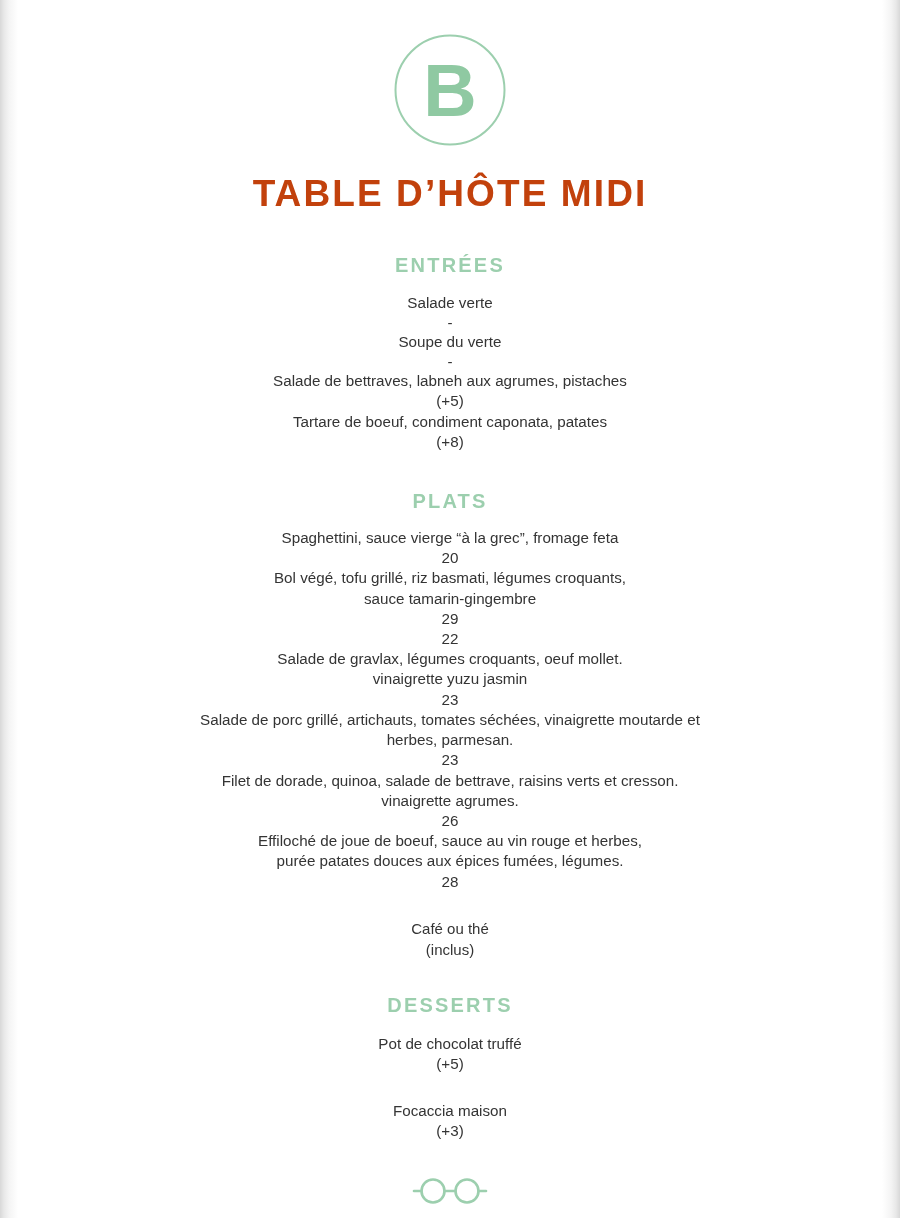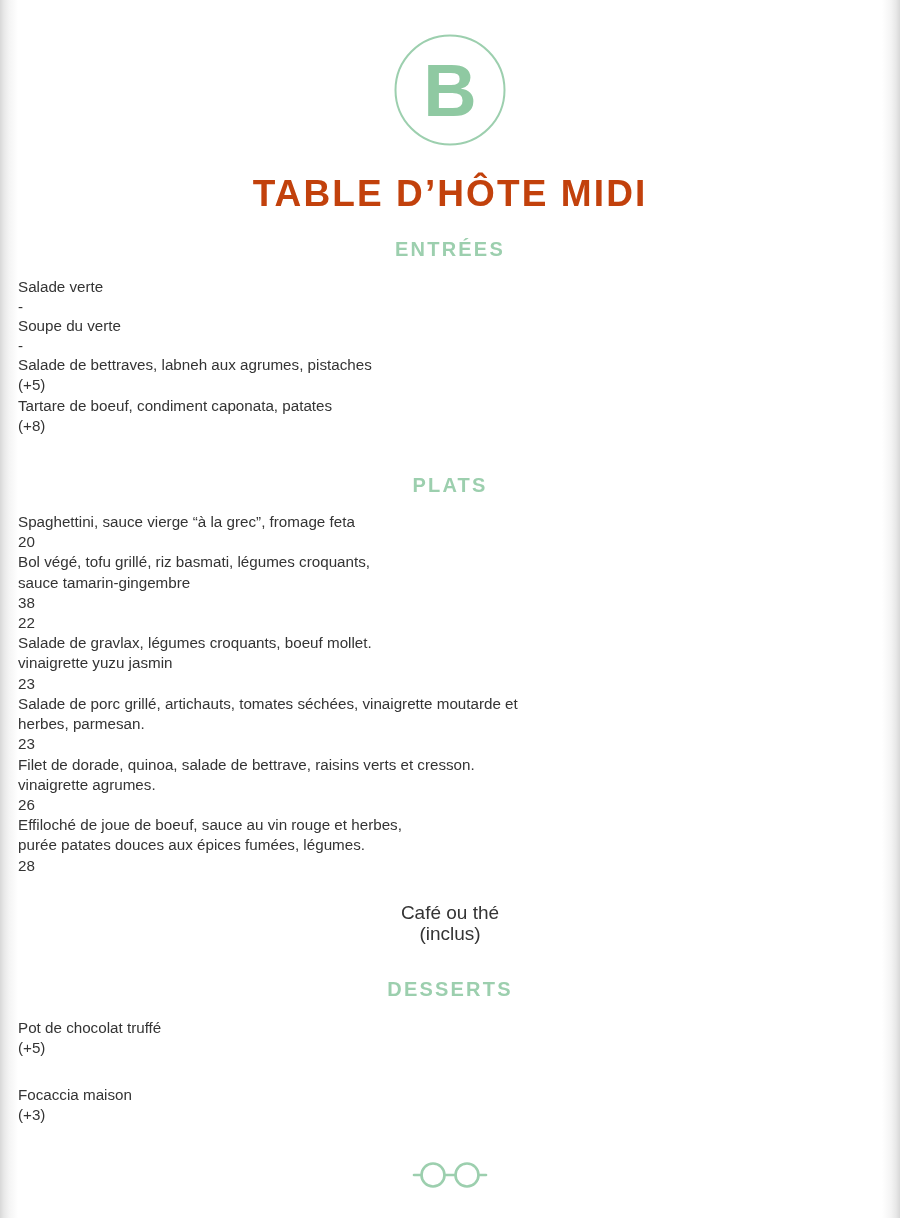--- a/index.html
+++ b/index.html
@@ -57,46 +57,46 @@
   }
 
   
   .section-head {
     font-size: 20px;
     font-weight: bold;
     letter-spacing: 2.2px;
     color: #9ccfae;
     text-align: center;
   }
-  .sec-entrees  { margin-top: 24px; }
+  .sec-entrees  { margin-top: 40px; }
   .sec-plats    { margin-top: 38px; }
   .sec-desserts { margin-top: 34px; }
 
   .items {
     width: 100%;
-    text-align: left;
+    text-align: center;
     color: #343434;
     font-size: 15.2px;
     line-height: 20.2px;
   }
   .entrees-items  { margin-top: 16px; }
   .plats-items    { margin-top: 15px; }
   .desserts-items { margin-top: 17px; }
 
   .item { }
   .item-name { white-space: pre-line; }
   .item-price { }
   .sep { line-height: 19px; }
   .gap-m { height: 27px; }
 
   .coffee {
     margin-top: 26px;
     text-align: center;
     color: #343434;
-    font-size: 19px;
+    font-size: 15px;
     line-height: 21px;
   }
 
   
   .footer-orn {
     margin-top: 29px;
     width: 100px;
     height: 40px;
     display: flex;
     align-items: center;
@@ -144,27 +144,27 @@
 
   <div class="section-head sec-plats">PLATS</div>
   <div class="items plats-items">
     <div class="item">
       <div class="item-name">Spaghettini, sauce vierge “à la grec”, fromage feta</div>
       <div class="item-price">20</div>
     </div>
     <div class="item">
       <div class="item-name">Bol végé, tofu grillé, riz basmati, légumes croquants,
 sauce tamarin-gingembre</div>
-      <div class="item-price">38</div>
+      <div class="item-price">29</div>
     </div>
     <div class="item">
       <div class="item-price">22</div>
     </div>
     <div class="item">
-      <div class="item-name">Salade de gravlax, légumes croquants, boeuf mollet.
+      <div class="item-name">Salade de gravlax, légumes croquants, oeuf mollet.
 vinaigrette yuzu jasmin</div>
       <div class="item-price">23</div>
     </div>
     <div class="item">
       <div class="item-name">Salade de porc grillé, artichauts, tomates séchées, vinaigrette moutarde et
 herbes, parmesan.</div>
       <div class="item-price">23</div>
     </div>
     <div class="item">
       <div class="item-name">Filet de dorade, quinoa, salade de bettrave, raisins verts et cresson.

